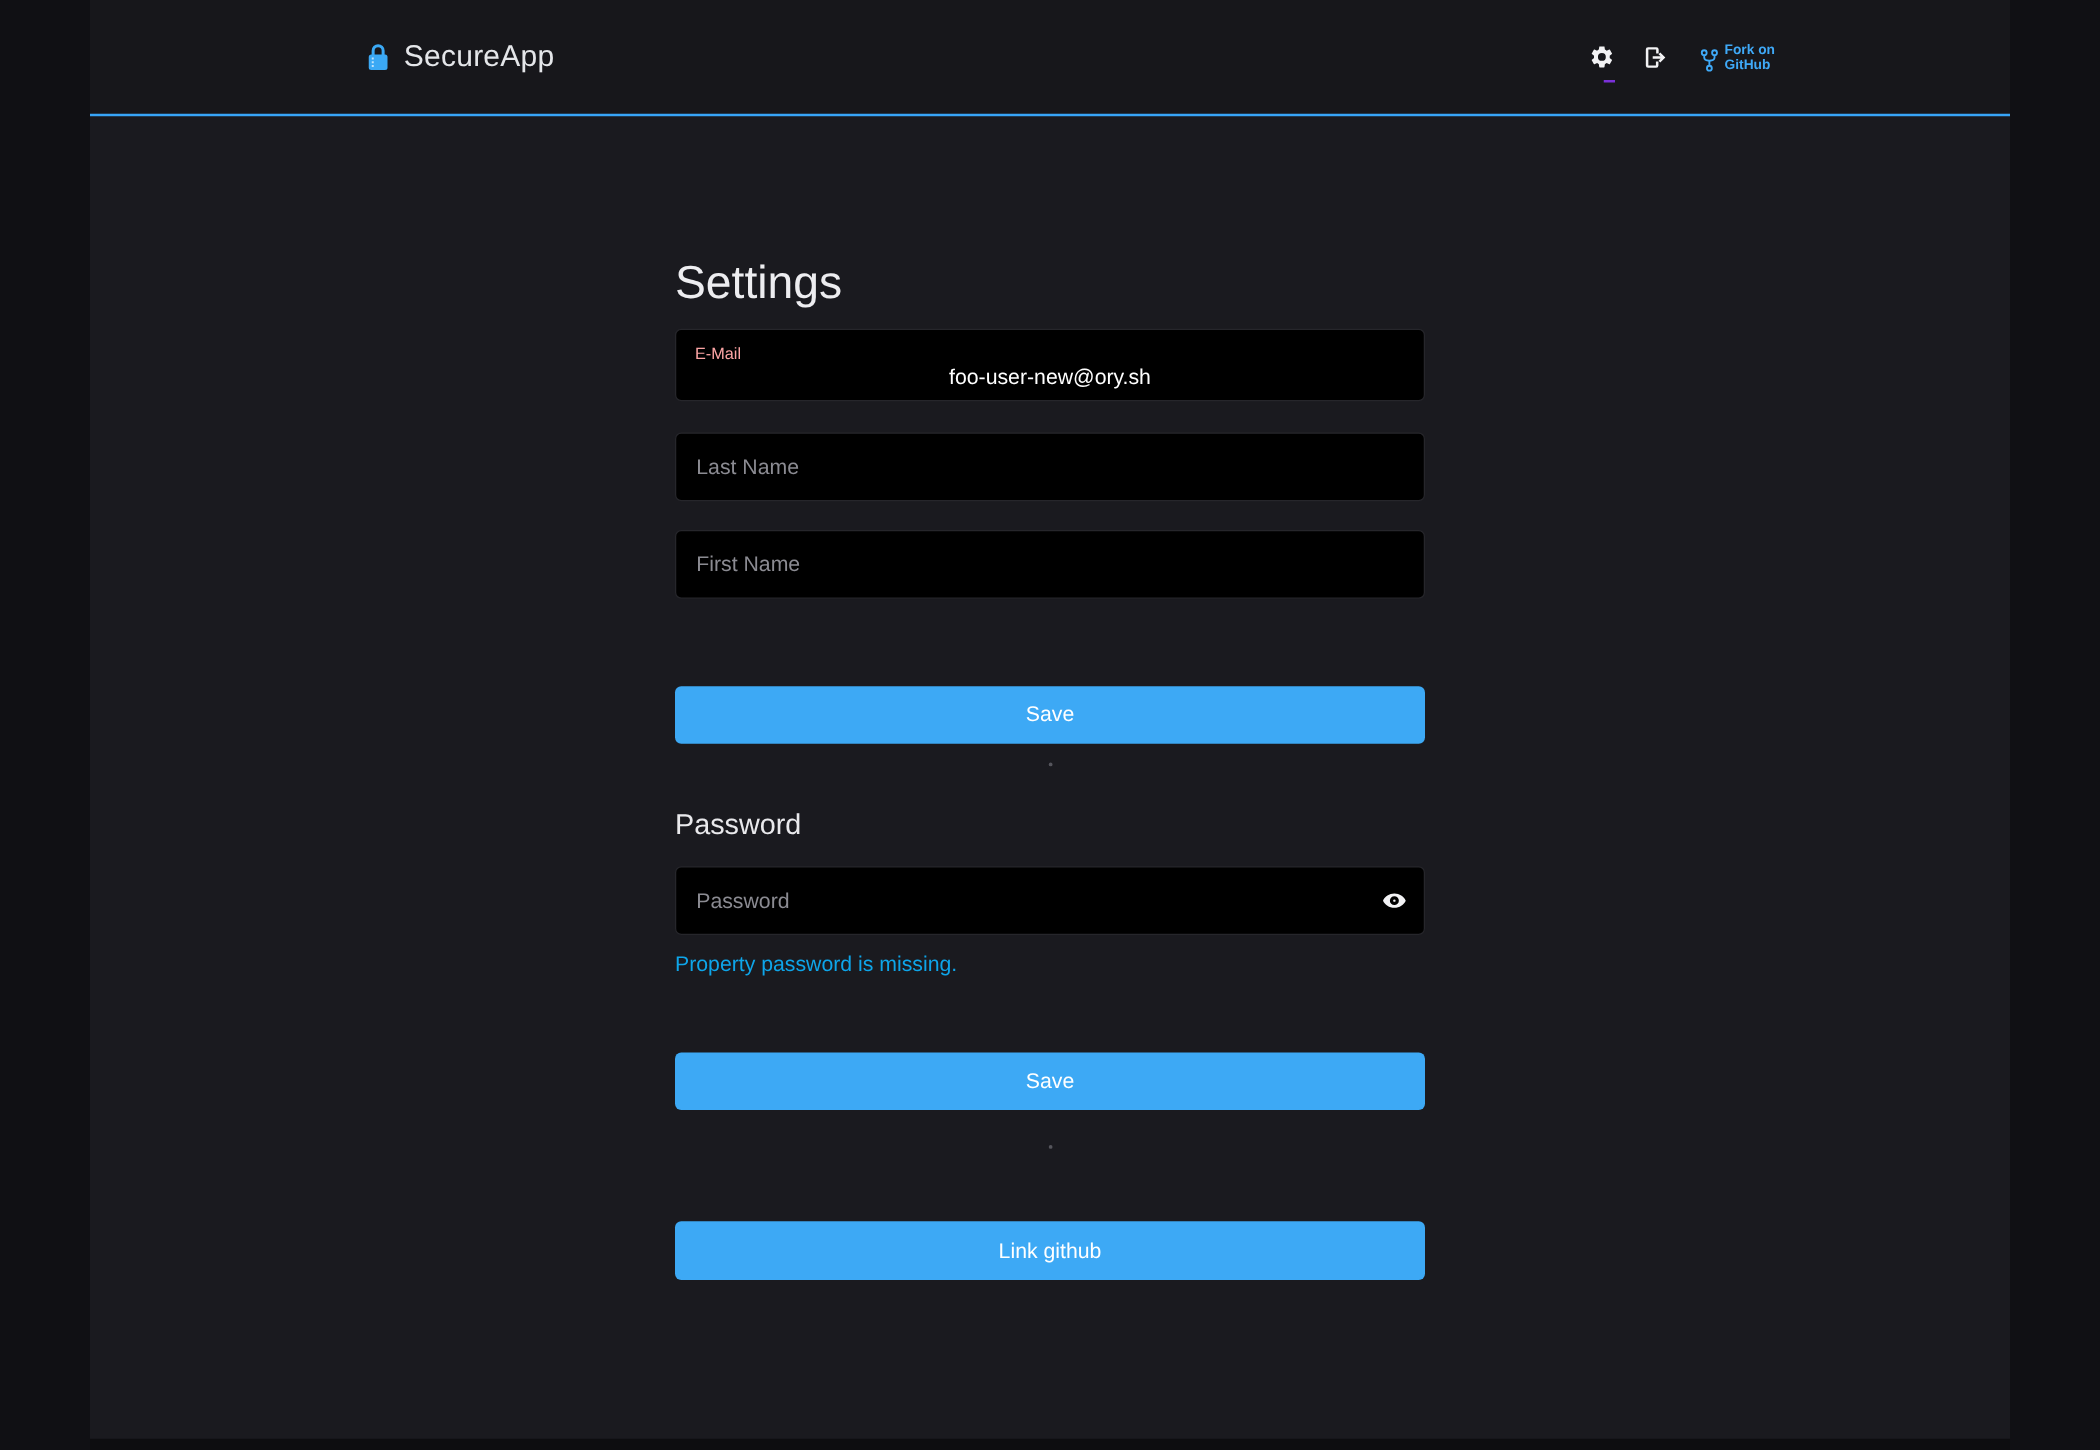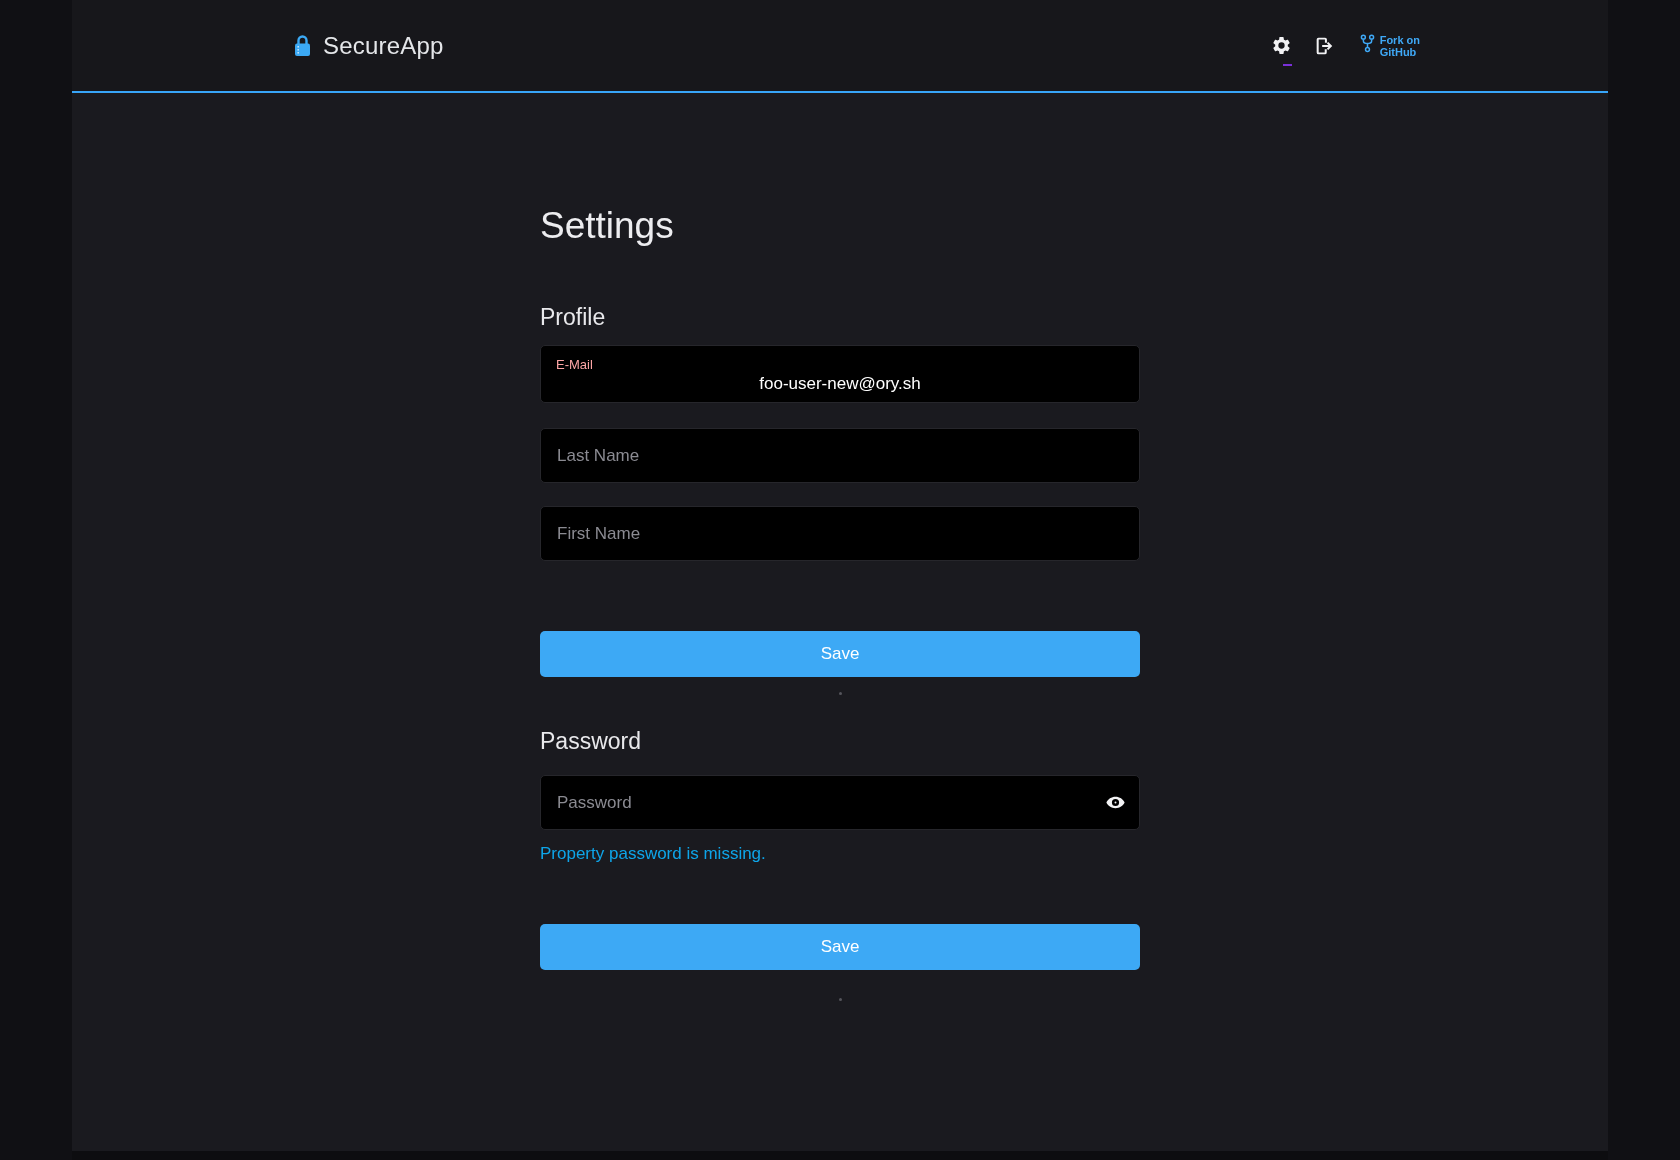--- a/index.html
+++ b/index.html
@@ -53,21 +53,21 @@
   .purple-dash {
     position: absolute;
     left: 13px;
     bottom: -8px;
     width: 9px;
     height: 2px;
     background: #7a30d8;
   }
   .fork-link {
     display: flex;
-    align-items: flex-start;
+    align-items: flex-end;
     gap: 5px;
     cursor: pointer;
     text-decoration: none;
     margin-left: 6px;
   }
   .fork-text {
     color: #3fa9f7;
     font-size: 11px;
     line-height: 12px;
     font-weight: 700;
@@ -262,21 +262,20 @@
           <span style="display:block">GitHub</span>
         </span>
       </a>
     </div>
   </div>
 
   <div class="content">
 
     <h1 class="page-title">Settings</h1>
 
-    <h2 class="section-heading h-profile">Profile</h2>
 
     <div class="labeled-field">
       <span class="field-label">E-Mail</span>
       <input type="text" value="foo-user-new@ory.sh" style="">
     </div>
 
     <input type="text" class="text-field f-last" placeholder="Last Name" style="">
 
     <input type="text" class="text-field f-first" placeholder="First Name" style="">
 
@@ -297,17 +296,18 @@
         </span>
       </span>
     </div>
 
     <div class="error-text">Property password is missing.</div>
 
     <button class="btn-primary b-save2">Save</button>
     <div class="tiny-dot d2"></div>
 
 
+    <button class="btn-primary b-github">Link github</button>
 
   </div>
 
   <div class="footer-strip"></div>
 </div>
 
 </body></html>

